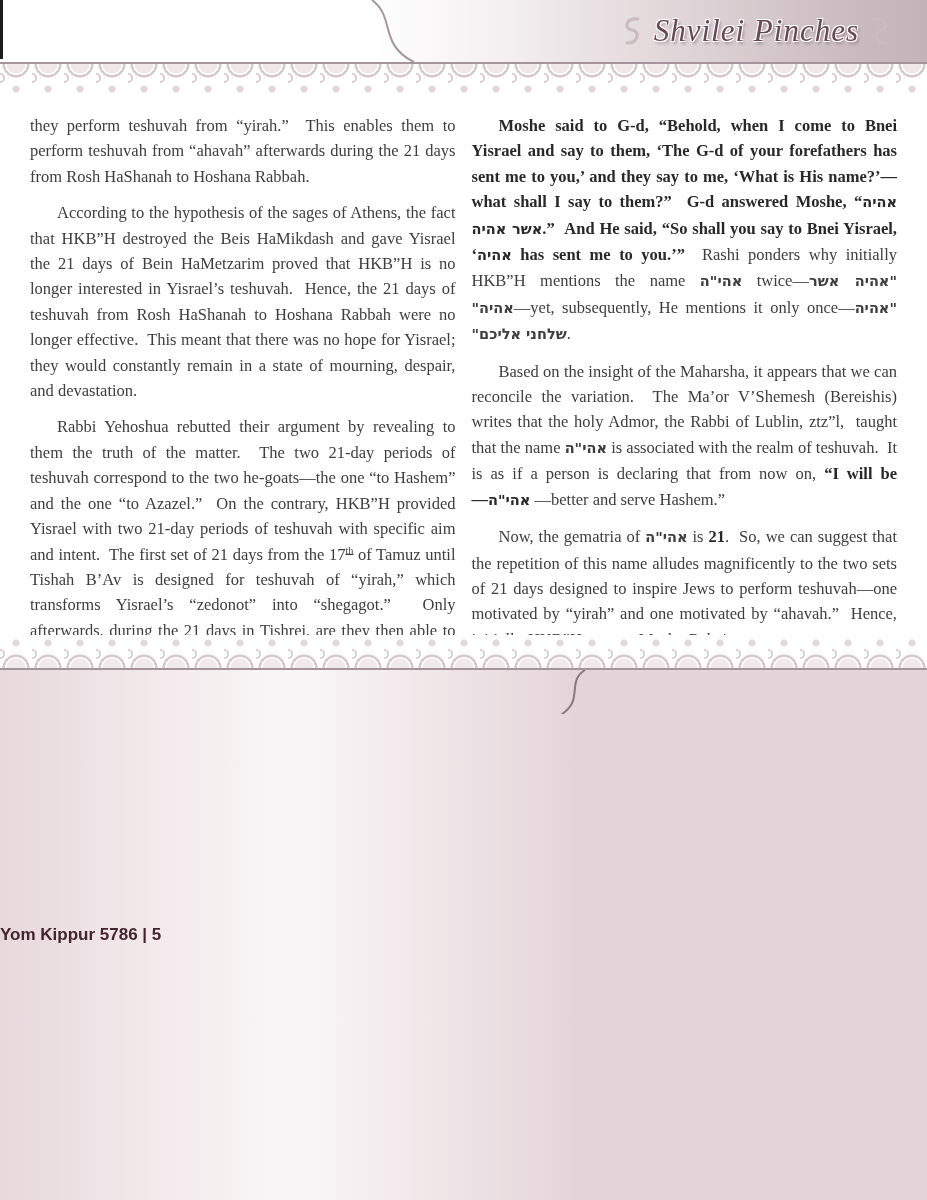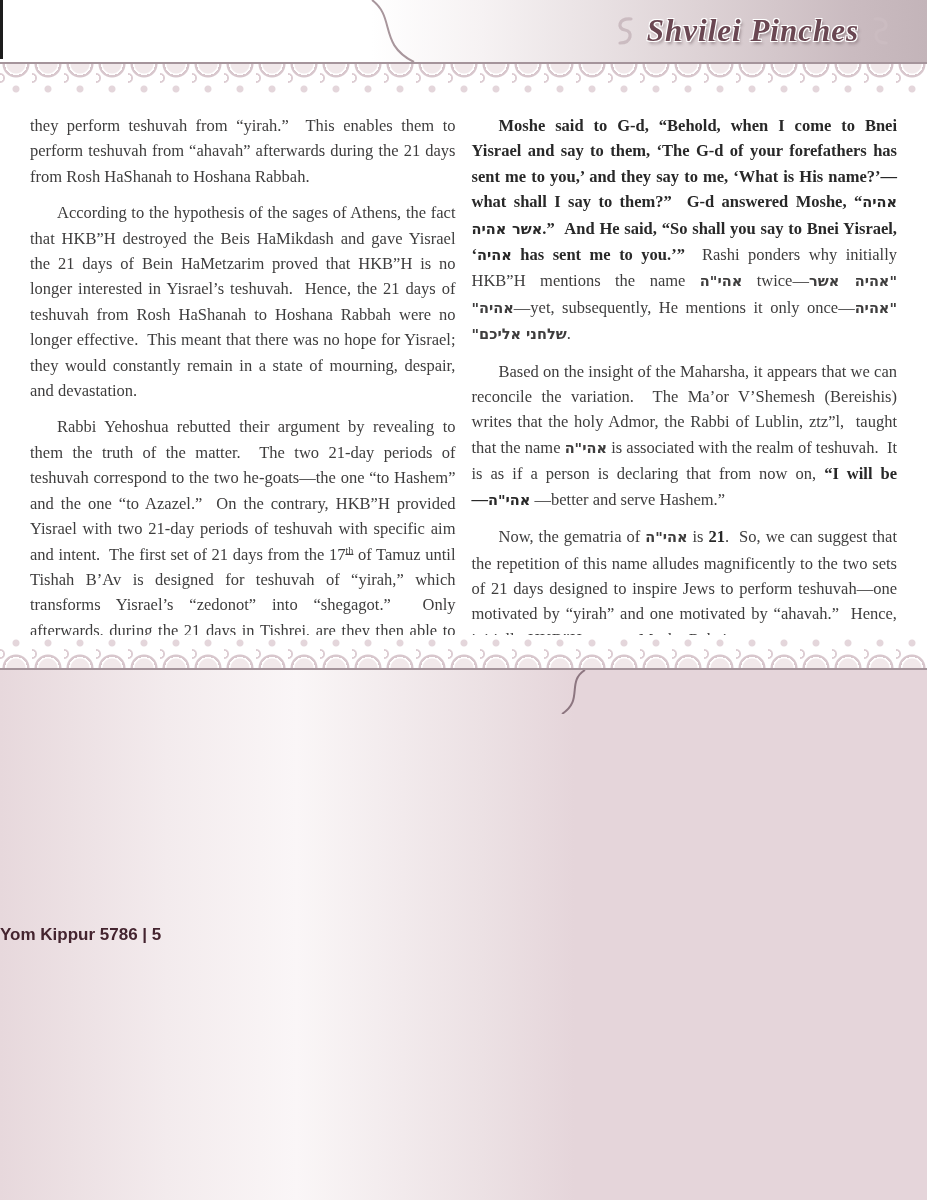--- a/index.html
+++ b/index.html
@@ -5,21 +5,21 @@
   html,body{margin:0;padding:0;background:#888;}
   .page{position:relative;width:927px;height:1200px;margin:0 auto;background:#fff;
         display:flex;flex-direction:column;overflow:hidden;
         font-family:"Liberation Serif",serif;}
   
   .hdr{position:relative;height:62px;flex:none;
        background:linear-gradient(90deg,#ffffff 0%,#ffffff 40%,#f6f2f3 52%,#ded3d6 75%,#cabbc0 92%,#c3b4b9 100%);}
   .edge-artifact{position:absolute;left:0;top:0;width:3px;height:59px;background:#1c1c1c;}
   .hdr-curve{position:absolute;left:0;top:0;pointer-events:none;}
   .masthead{position:absolute;right:34px;top:0;height:62px;display:flex;align-items:center;gap:12px;}
-  .title{margin:0;font-family:"Liberation Serif",serif;font-style:italic;font-weight:bold;
+  .title{margin:0;font-family:"Liberation Serif",serif;font-style:italic;font-weight:normal;
          font-size:31px;letter-spacing:1px;color:#6a4752;
          text-shadow:-1px -1px 0 #fff,1px -1px 0 #fff,-1px 1px 0 #fff,1px 1px 0 #fff,2px 3px 3px rgba(90,70,78,.45);}
   .flourish{flex:none;}
   
   .sep{height:2px;flex:none;background:#a5949b;box-shadow:0 -1px 0 #e7dce0,0 1px 0 #e7dce0;}
   .lace{height:33px;flex:none;background-color:#fff;background-repeat:repeat-x;
     background-image:
       radial-gradient(circle at 16px 0px, #f1e8ea 9px, transparent 10px),
       radial-gradient(circle at 16px 0px, transparent 11px, #d8c7cd 11px 13px, transparent 14px),
       radial-gradient(circle at 0px 14px, transparent 3px, #ddcdd3 3px 4.5px, transparent 5.5px),

